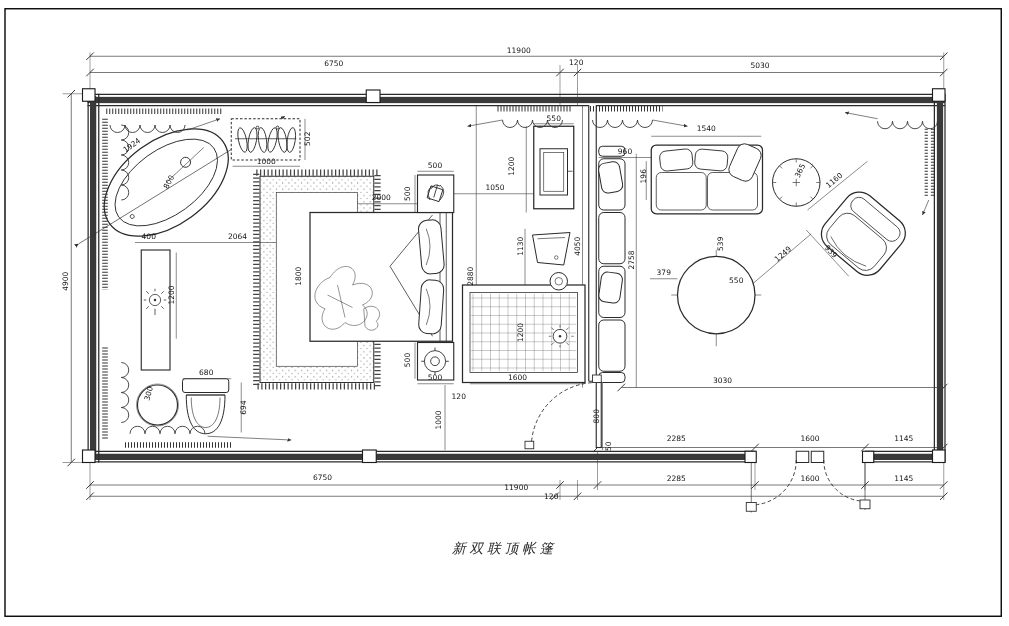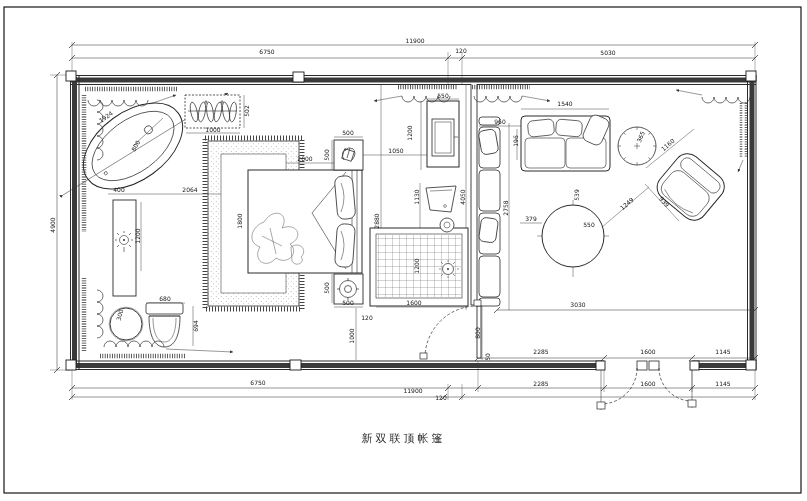--- a/index.html
+++ b/index.html
@@ -2,21 +2,21 @@
 <html><head>
 <meta charset="utf-8">
 <style>
   html,body{margin:0;padding:0;background:#fff;}
   .stage{position:relative;width:807px;height:501px;background:#ffffff;overflow:hidden;
          font-family:"DejaVu Sans",sans-serif;}
   .stage svg{position:absolute;left:0;top:0;z-index:1;}
   #labels{position:absolute;left:0;top:0;width:807px;height:501px;z-index:2;pointer-events:none;}
   .dim{position:absolute;font-size:6px;line-height:1;color:#141414;white-space:nowrap;}
   .title{position:absolute;left:0;right:0;top:431px;text-align:center;font-size:11px;
-         letter-spacing:3px;color:#2b2b2b;z-index:3;}
+         letter-spacing:3px;color:#2b2b2b;z-index:3;font-style:italic;}
 </style>
 </head>
 <body>
 
 <div class="stage">
 
 <svg width="807" height="501" viewBox="0 0 807 501" fill="none" stroke="#2a2a2a" stroke-width="0.8" stroke-linecap="butt">
   <defs>
     <pattern id="stip" width="5" height="5" patternUnits="userSpaceOnUse">
       <circle cx="1.2" cy="1.4" r="0.45" fill="#666" stroke="none"></circle>

